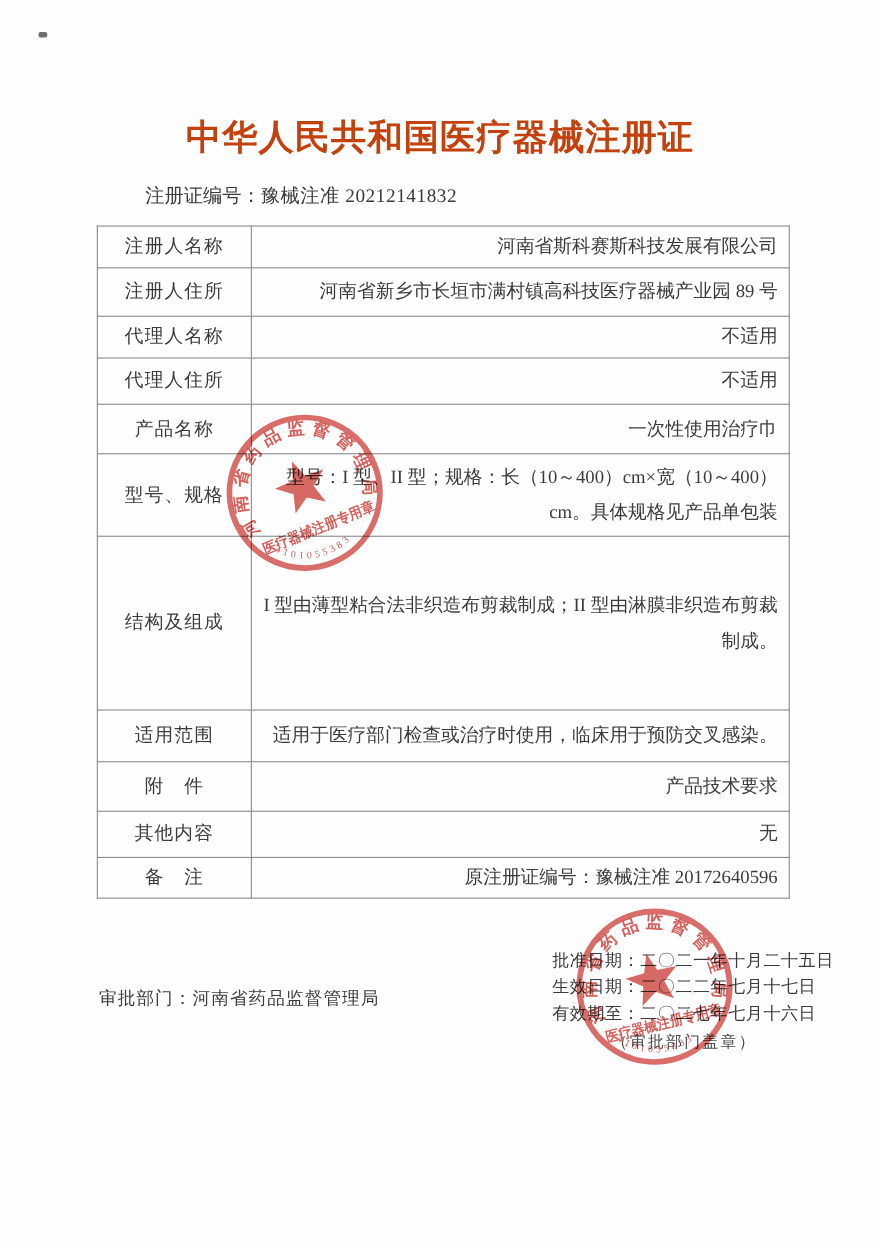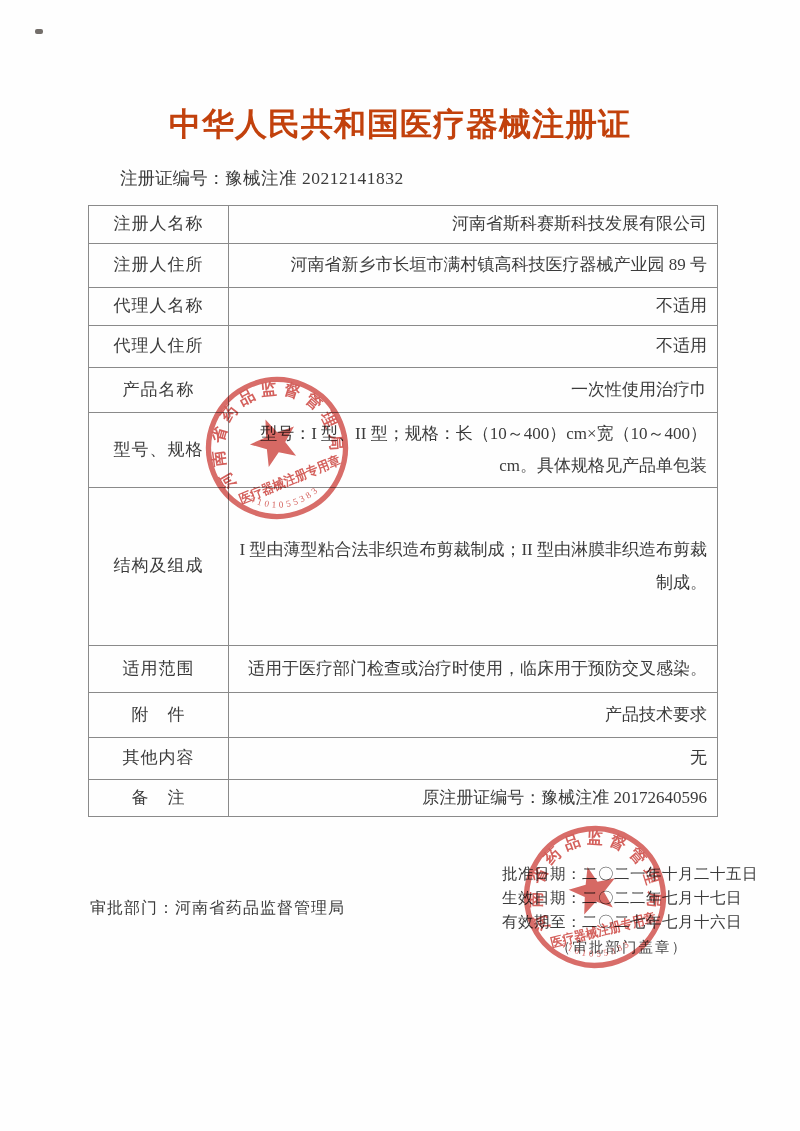--- a/index.html
+++ b/index.html
@@ -11,21 +11,21 @@
     overflow:hidden;
   }
   .page{position:absolute;inset:0;background:#fefefe;}
 
   .doc-title{
     position:absolute;top:103px;left:0;width:100%;
     text-align:center;font-size:32px;font-weight:bold;color:#c2410c;
     letter-spacing:1px;
   }
   .cert-line{
-    position:absolute;top:166px;left:120px;font-size:17.5px;color:#3b3b3b;
+    position:absolute;top:166px;left:132px;font-size:17.5px;color:#3b3b3b;
   }
   .cert-line .num{font-family:"Liberation Serif",serif;letter-spacing:.5px;}
 
   table.cert{
     position:absolute;left:88px;top:205px;width:630px;
     border-collapse:collapse;table-layout:fixed;
     font-size:17px;color:#3b3b3b;
   }
   table.cert td{
     border:1px solid #8a8a8a;vertical-align:middle;

